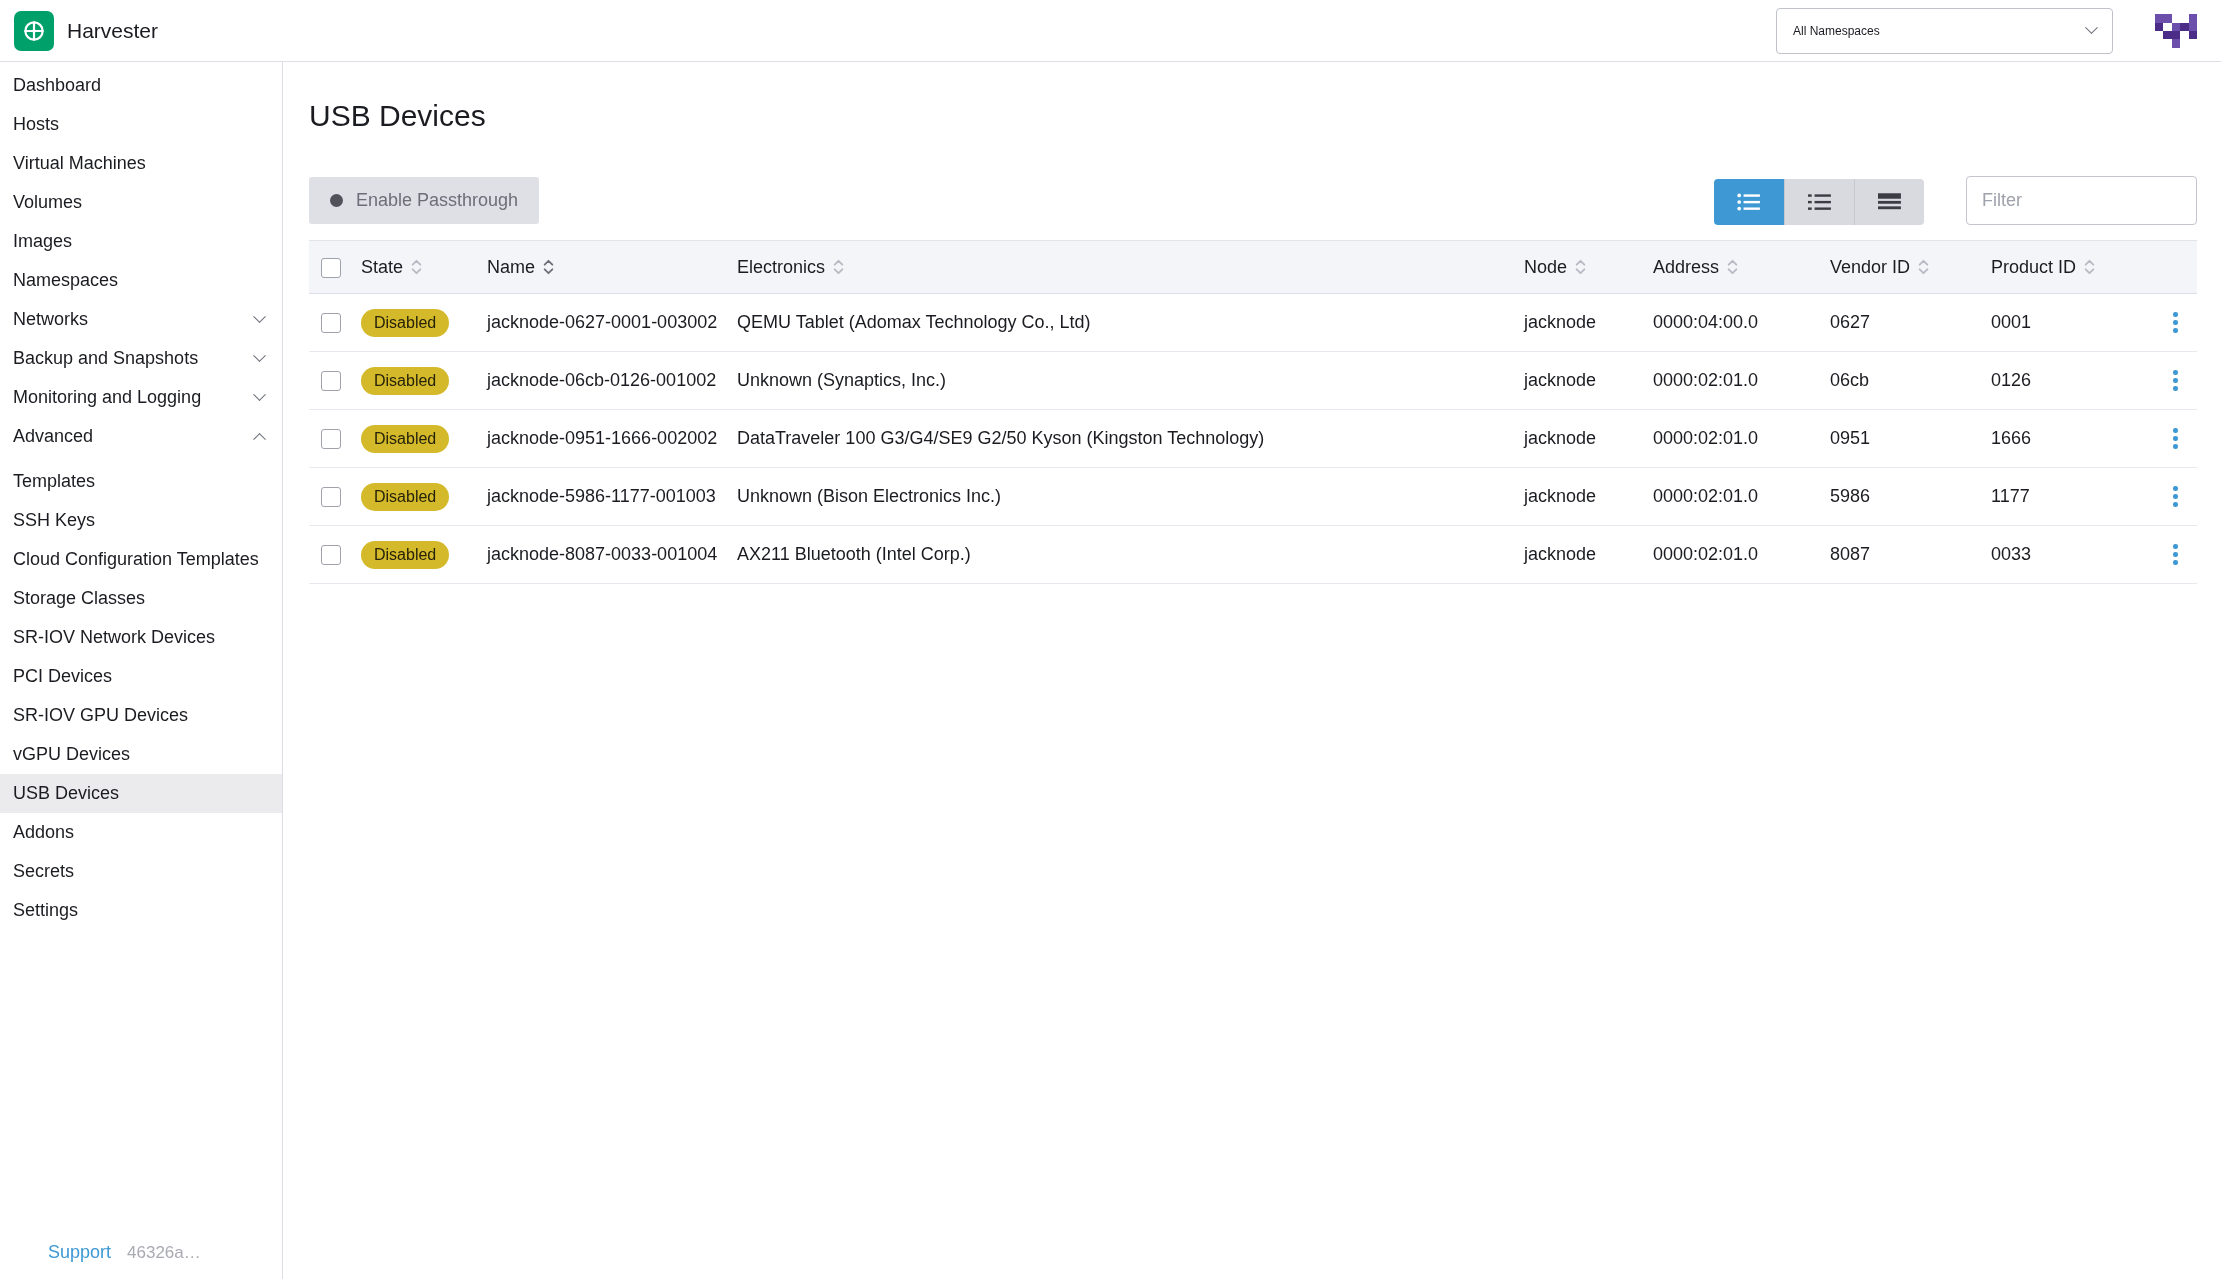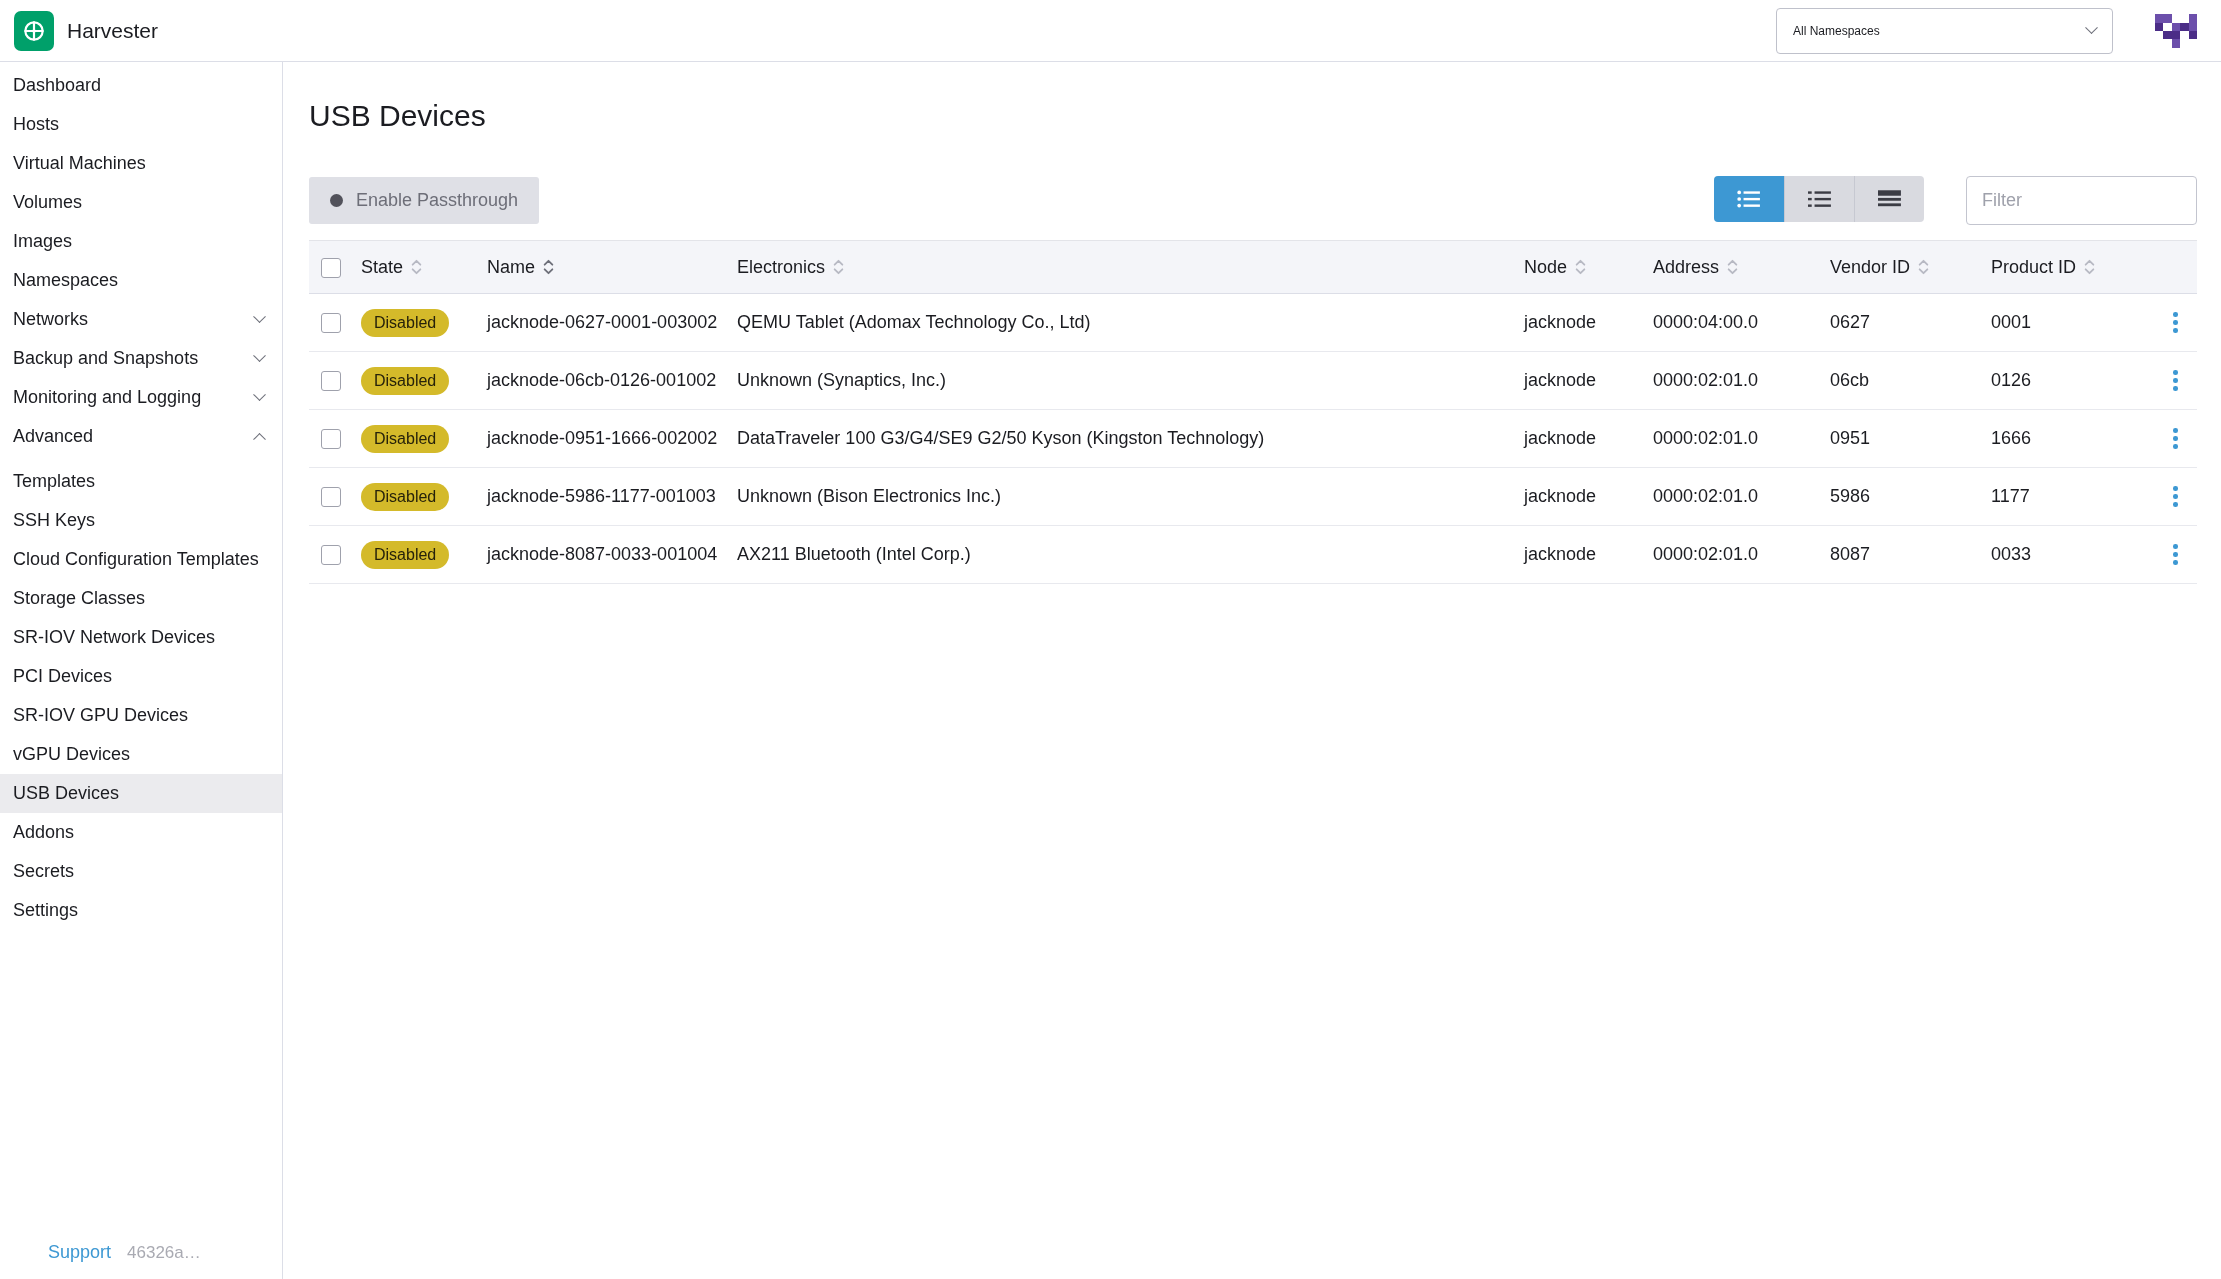--- a/index.html
+++ b/index.html
@@ -37,21 +37,21 @@
 
   
   main { padding:36px 24px 0 26px; overflow:hidden; }
   h1.page-title { font-size:30px; line-height:36px; font-weight:500; color:#1b1c21; }
 
   .toolbar { margin-top:42px; display:flex; align-items:center; justify-content:space-between; }
   .btn-passthrough { height:47px; padding:0 21px; background:#dfe0e6; color:#6d6e78; font-size:18px;
                      border:none; border-radius:3px; display:inline-flex; align-items:center; gap:13px;
                      font-family:inherit; cursor:not-allowed;text-align:center; }
   .btn-passthrough .dot { width:13px; height:13px; border-radius:50%; background:#52525b; }
-  .toolbar-right { display:flex; align-items:flex-start; gap:42px; }
+  .toolbar-right { display:flex; align-items:flex-end; gap:42px; }
   .view-toggle { display:flex; border-radius:4px; overflow:hidden; }
   .vt { width:70px; height:46px; display:flex; align-items:center; justify-content:center;
         background:#d9dae0; border:none; cursor:pointer; }
   .vt + .vt { border-left:1px solid #c6c8d1; }
   .vt.active { background:#3d98d3; }
   .filter-input { width:231px; height:49px; border:1px solid #c3c5cf; border-radius:4px; padding:0 15px;
                   font-size:18px; color:#1b1c21; font-family:inherit; outline:none; background:#fff; }
   .filter-input::placeholder { color:#9fa1ab; }
 
   

